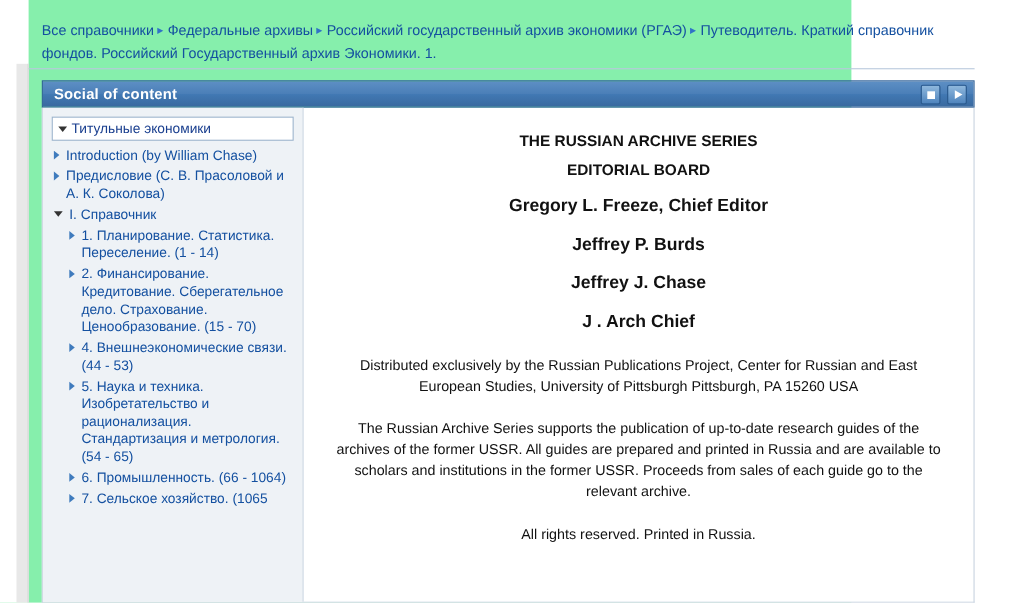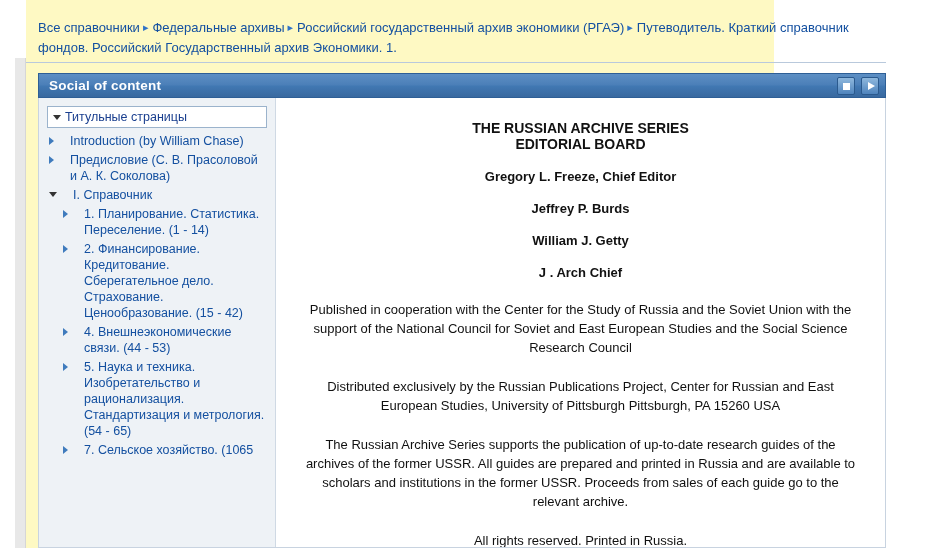--- a/index.html
+++ b/index.html
@@ -11,21 +11,21 @@
     background: #ffffff;
     font-family: "Liberation Sans", sans-serif;
     font-size: 13px;
     color: #222;
     overflow: hidden;
   }
   .page {
     position: relative;
     width: 774px;
     height: 548px;
-    background: #fef9c3;
+    background: #86efac;
   }
   
   .left-gutter {
     position: absolute;
     left: 0; top: 0;
     width: 26px; height: 548px;
     background: #ffffff;
   }
   .left-gutter .bar {
     position: absolute;
@@ -149,21 +149,21 @@
     width: 0; height: 0;
     border-top: 4.5px solid transparent;
     border-bottom: 4.5px solid transparent;
     border-left: 5.5px solid #3f7bbd;
     margin-top: 4px;
     flex: none;
   }
   .toc-item {
     display: flex;
     align-items: flex-start;
-    gap: 16px;
+    gap: 6px;
     font-size: 12.5px;
     line-height: 16px;
     color: #1450a0;
     margin-bottom: 3px;
     cursor: pointer;
   }
   .toc-item.lvl1 { padding-left: 2px; }
   .toc-item.lvl2 { padding-left: 16px; }
   .toc-item .lbl { color: #1450a0; }
   .toc-item.open .lbl { color: #1450a0; }
@@ -174,25 +174,25 @@
     padding: 14px 28px 0 28px;
     overflow: hidden;
     color: #111;
   }
   .m-head {
     text-align: center;
     font-weight: bold;
     font-size: 14px;
     margin: 8px 0 0 0;
   }
-  .m-head.sp1 { margin-top: 0; }
+  .m-head.sp1 { margin-top: 10px; }
   .m-name {
     text-align: center;
     font-weight: bold;
-    font-size: 13px;
+    font-size: 16px;
     margin: 17px 0 0 0;
   }
   .m-para {
     text-align: center;
     font-size: 13px;
     line-height: 19px;
     margin: 20px 0 0 0;
   }
 </style>
 </head>
@@ -219,21 +219,21 @@
       <div class="tri"></div>
     </div>
   </div>
 
   <div class="content">
 
     <div class="sidebar">
 
       <div class="toc-selected">
         <span class="caret-down"></span>
-        <span>Титульные страницы</span>
+        <span>Титульные экономики</span>
       </div>
 
       <div class="toc-item lvl1">
         <span class="caret-right"></span>
         <span class="lbl">Introduction (by William Chase)</span>
       </div>
 
       <div class="toc-item lvl1">
         <span class="caret-right"></span>
         <span class="lbl">Предисловие (С. В. Прасоловой и А. К. Соколова)</span>
@@ -244,52 +244,55 @@
         <span class="lbl">I. Справочник</span>
       </div>
 
       <div class="toc-item lvl2">
         <span class="caret-right"></span>
         <span class="lbl">1. Планирование. Статистика. Переселение. (1 - 14)</span>
       </div>
 
       <div class="toc-item lvl2">
         <span class="caret-right"></span>
-        <span class="lbl">2. Финансирование. Кредитование. Сберегательное дело. Страхование. Ценообразование. (15 - 42)</span>
+        <span class="lbl">2. Финансирование. Кредитование. Сберегательное дело. Страхование. Ценообразование. (15 - 70)</span>
       </div>
 
 
       <div class="toc-item lvl2">
         <span class="caret-right"></span>
         <span class="lbl">4. Внешнеэкономические связи. (44 - 53)</span>
       </div>
 
       <div class="toc-item lvl2">
         <span class="caret-right"></span>
         <span class="lbl">5. Наука и техника. Изобретательство и рационализация. Стандартизация и метрология. (54 - 65)</span>
       </div>
 
+      <div class="toc-item lvl2">
+        <span class="caret-right"></span>
+        <span class="lbl">6. Промышленность. (66 - 1064)</span>
+      </div>
 
       <div class="toc-item lvl2">
         <span class="caret-right"></span>
         <span class="lbl">7. Сельское хозяйство. (1065</span>
       </div>
 
     </div>
 
     <div class="main">
       <div class="m-head">THE RUSSIAN ARCHIVE SERIES</div>
       <div class="m-head sp1">EDITORIAL BOARD</div>
 
       <div class="m-name">Gregory L. Freeze, Chief Editor</div>
       <div class="m-name">Jeffrey P. Burds</div>
-      <div class="m-name">William J. Getty</div>
+      <div class="m-name">Jeffrey J. Chase</div>
       <div class="m-name">J . Arch Chief</div>
 
-      <div class="m-para">Published in cooperation with the Center for the Study of Russia and the Soviet Union with the support of the National Council for Soviet and East European Studies and the Social Science Research Council</div>
       <div class="m-para">Distributed exclusively by the Russian Publications Project, Center for Russian and East European Studies, University of Pittsburgh Pittsburgh, PA 15260 USA</div>
       <div class="m-para">The Russian Archive Series supports the publication of up-to-date research guides of the archives of the former USSR. All guides are prepared and printed in Russia and are available to scholars and institutions in the former USSR. Proceeds from sales of each guide go to the relevant archive.</div>
       <div class="m-para">All rights reserved. Printed in Russia.</div>
 
     </div>
 
   </div>
 </div>
 
 </body></html>

